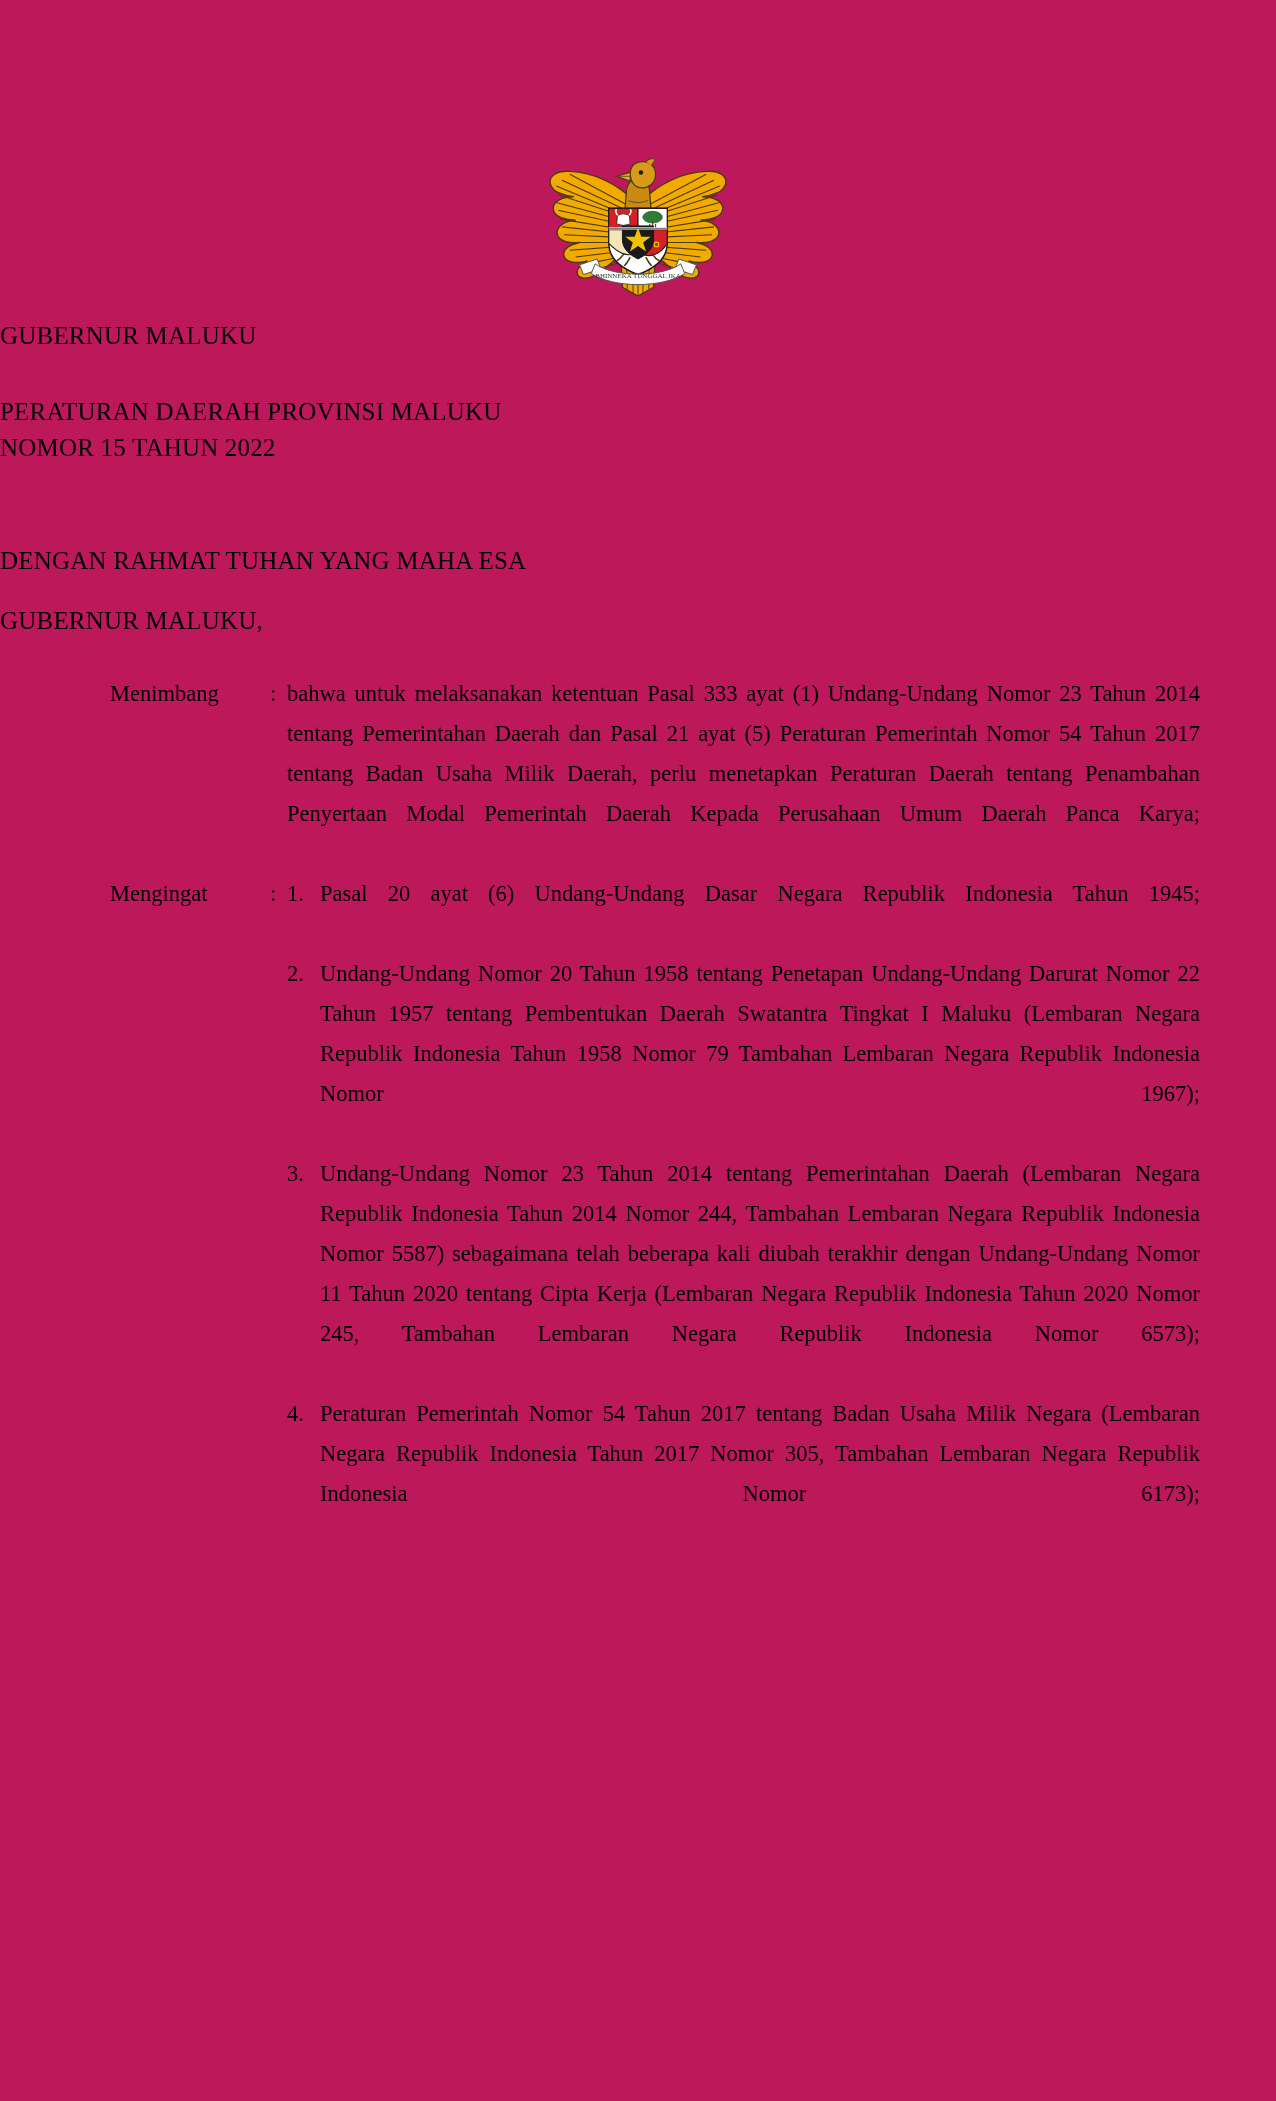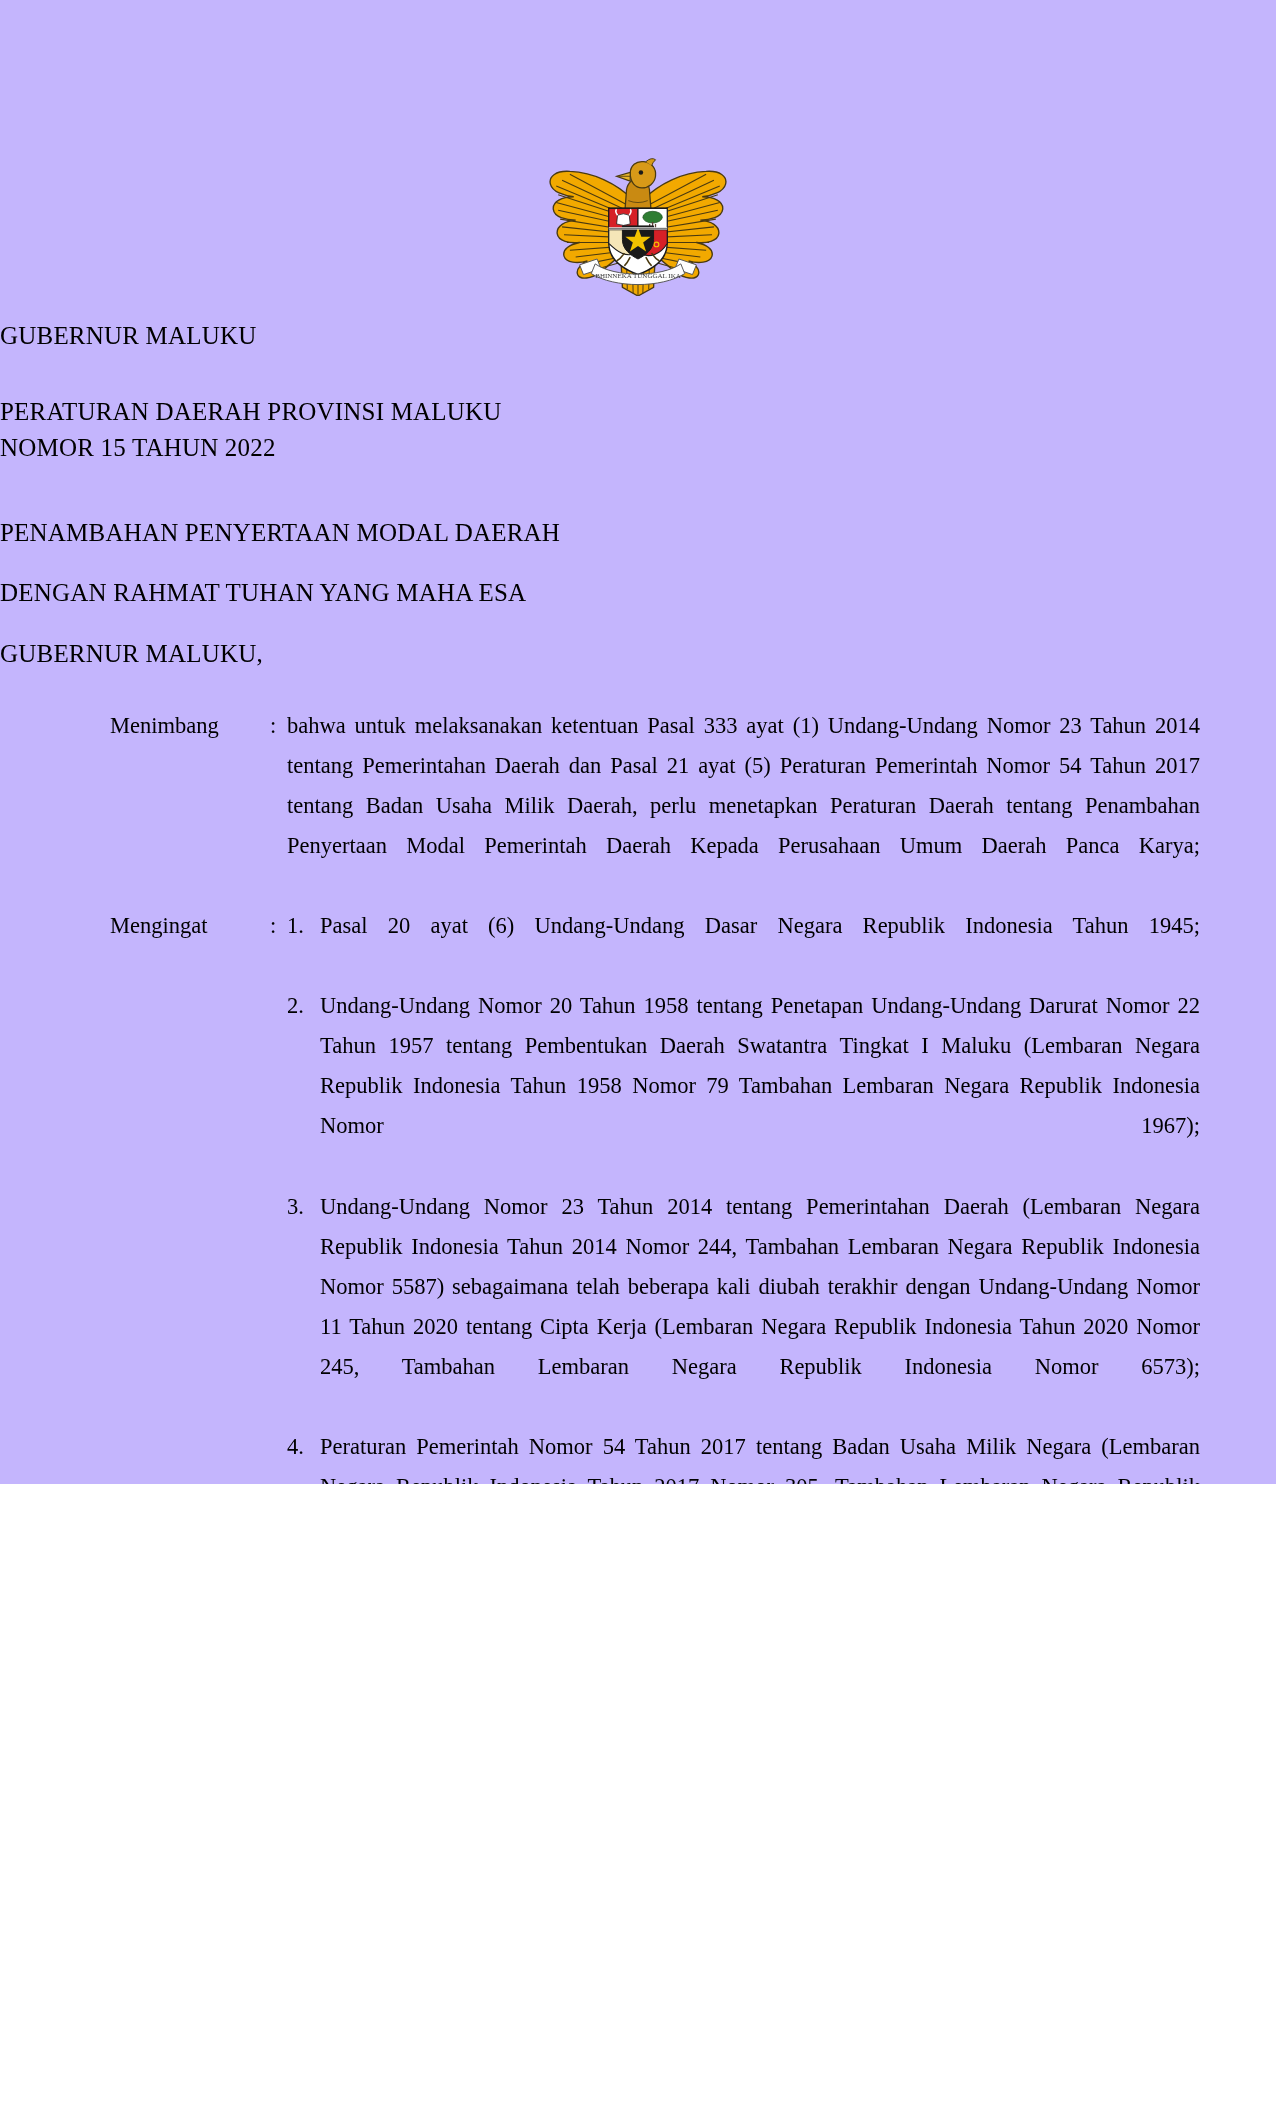--- a/index.html
+++ b/index.html
@@ -7,22 +7,22 @@
     padding: 0;
     background: #ffffff;
   }
   body {
     font-family: "Liberation Serif", "DejaVu Serif", serif;
     color: #000000;
   }
   .page {
     position: relative;
     width: 1276px;
-    height: 1484px;
-    background: #c4b5fd;
+    height: 2101px;
+    background: #be185d;
     overflow: hidden;
     box-sizing: border-box;
   }
 
   
   .emblem-wrap {
     width: 100%;
     display: flex;
     justify-content: center;
     padding-top: 150px;
@@ -236,21 +236,20 @@
     </svg>
   </div>
 
   <div class="header">
     <div class="h-gubernur">GUBERNUR MALUKU</div>
     <div class="h-gap-1"></div>
     <div class="h-perda">PERATURAN DAERAH PROVINSI MALUKU</div>
     <div class="h-nomor">NOMOR 15 TAHUN 2022</div>
     <div class="h-gap-2"></div>
     <div class="h-gap-3"></div>
-    <div class="h-subject-1">PENAMBAHAN PENYERTAAN MODAL DAERAH</div>
     <div class="h-gap-4"></div>
     <div class="h-dengan">DENGAN RAHMAT TUHAN YANG MAHA ESA</div>
     <div class="h-gap-5"></div>
     <div class="h-gubernur2">GUBERNUR MALUKU,</div>
   </div>
 
   <div class="body-block">
 
     <div class="row">
       <div class="row-label">Menimbang</div>

